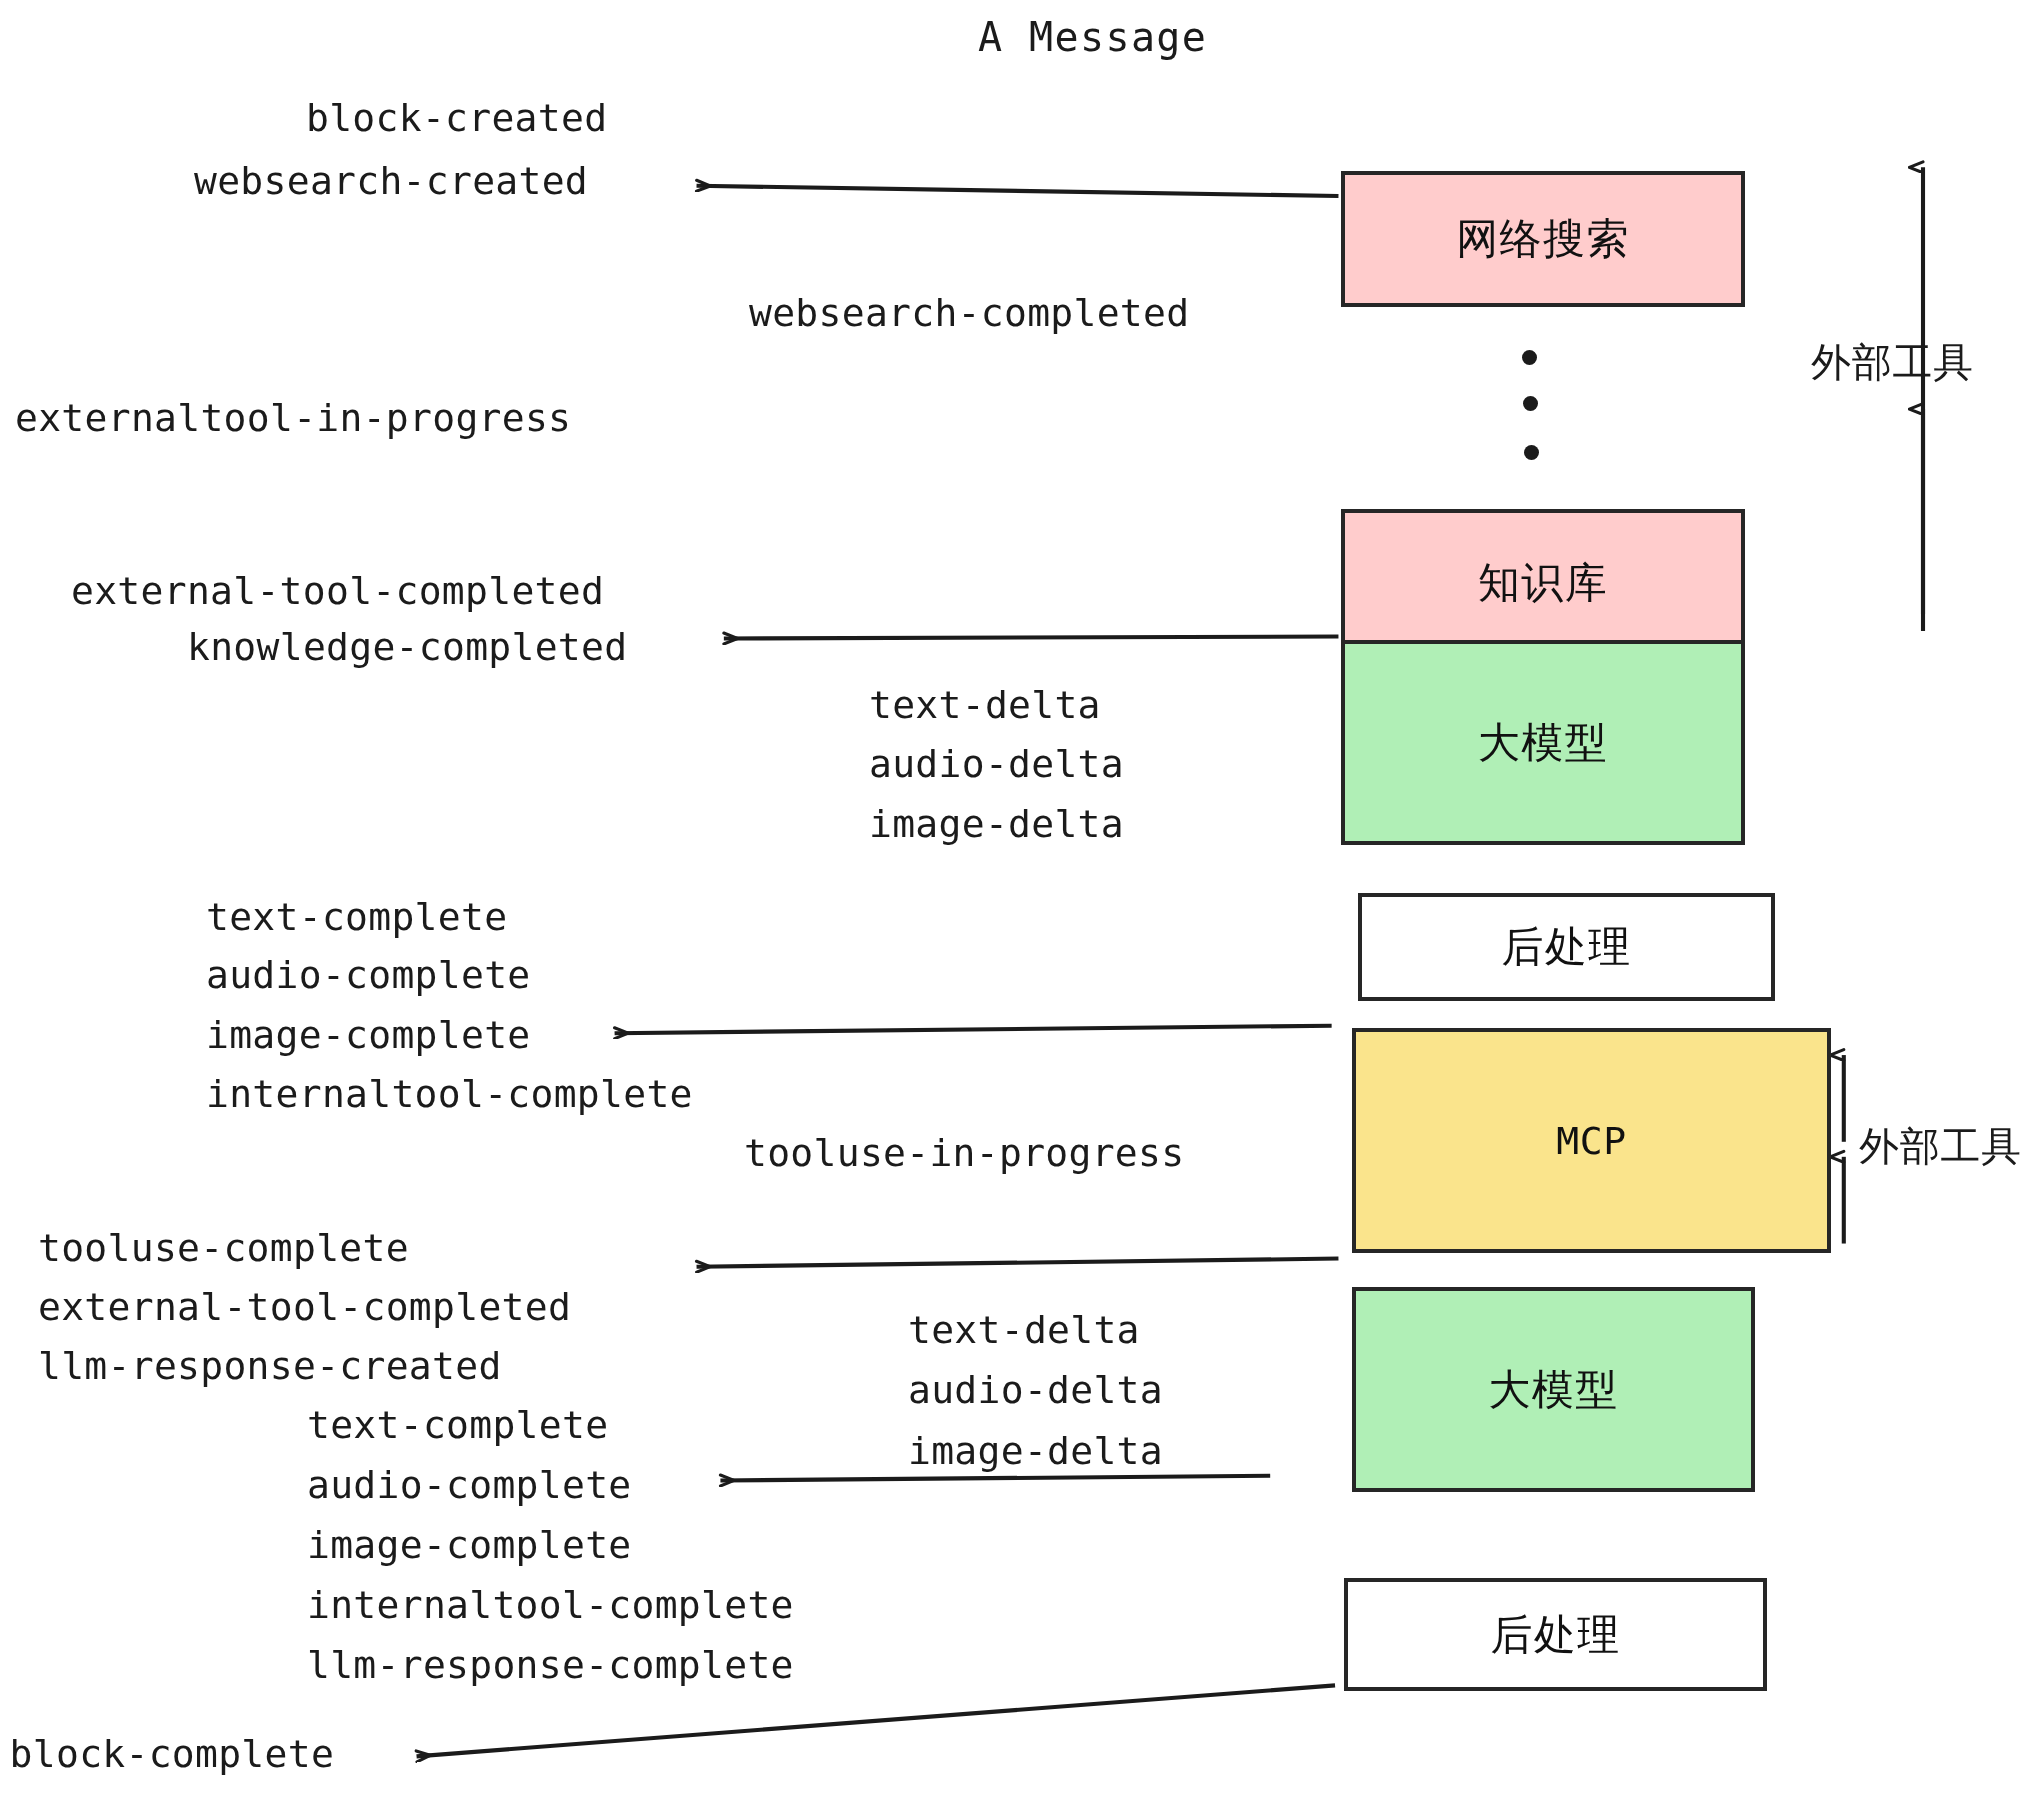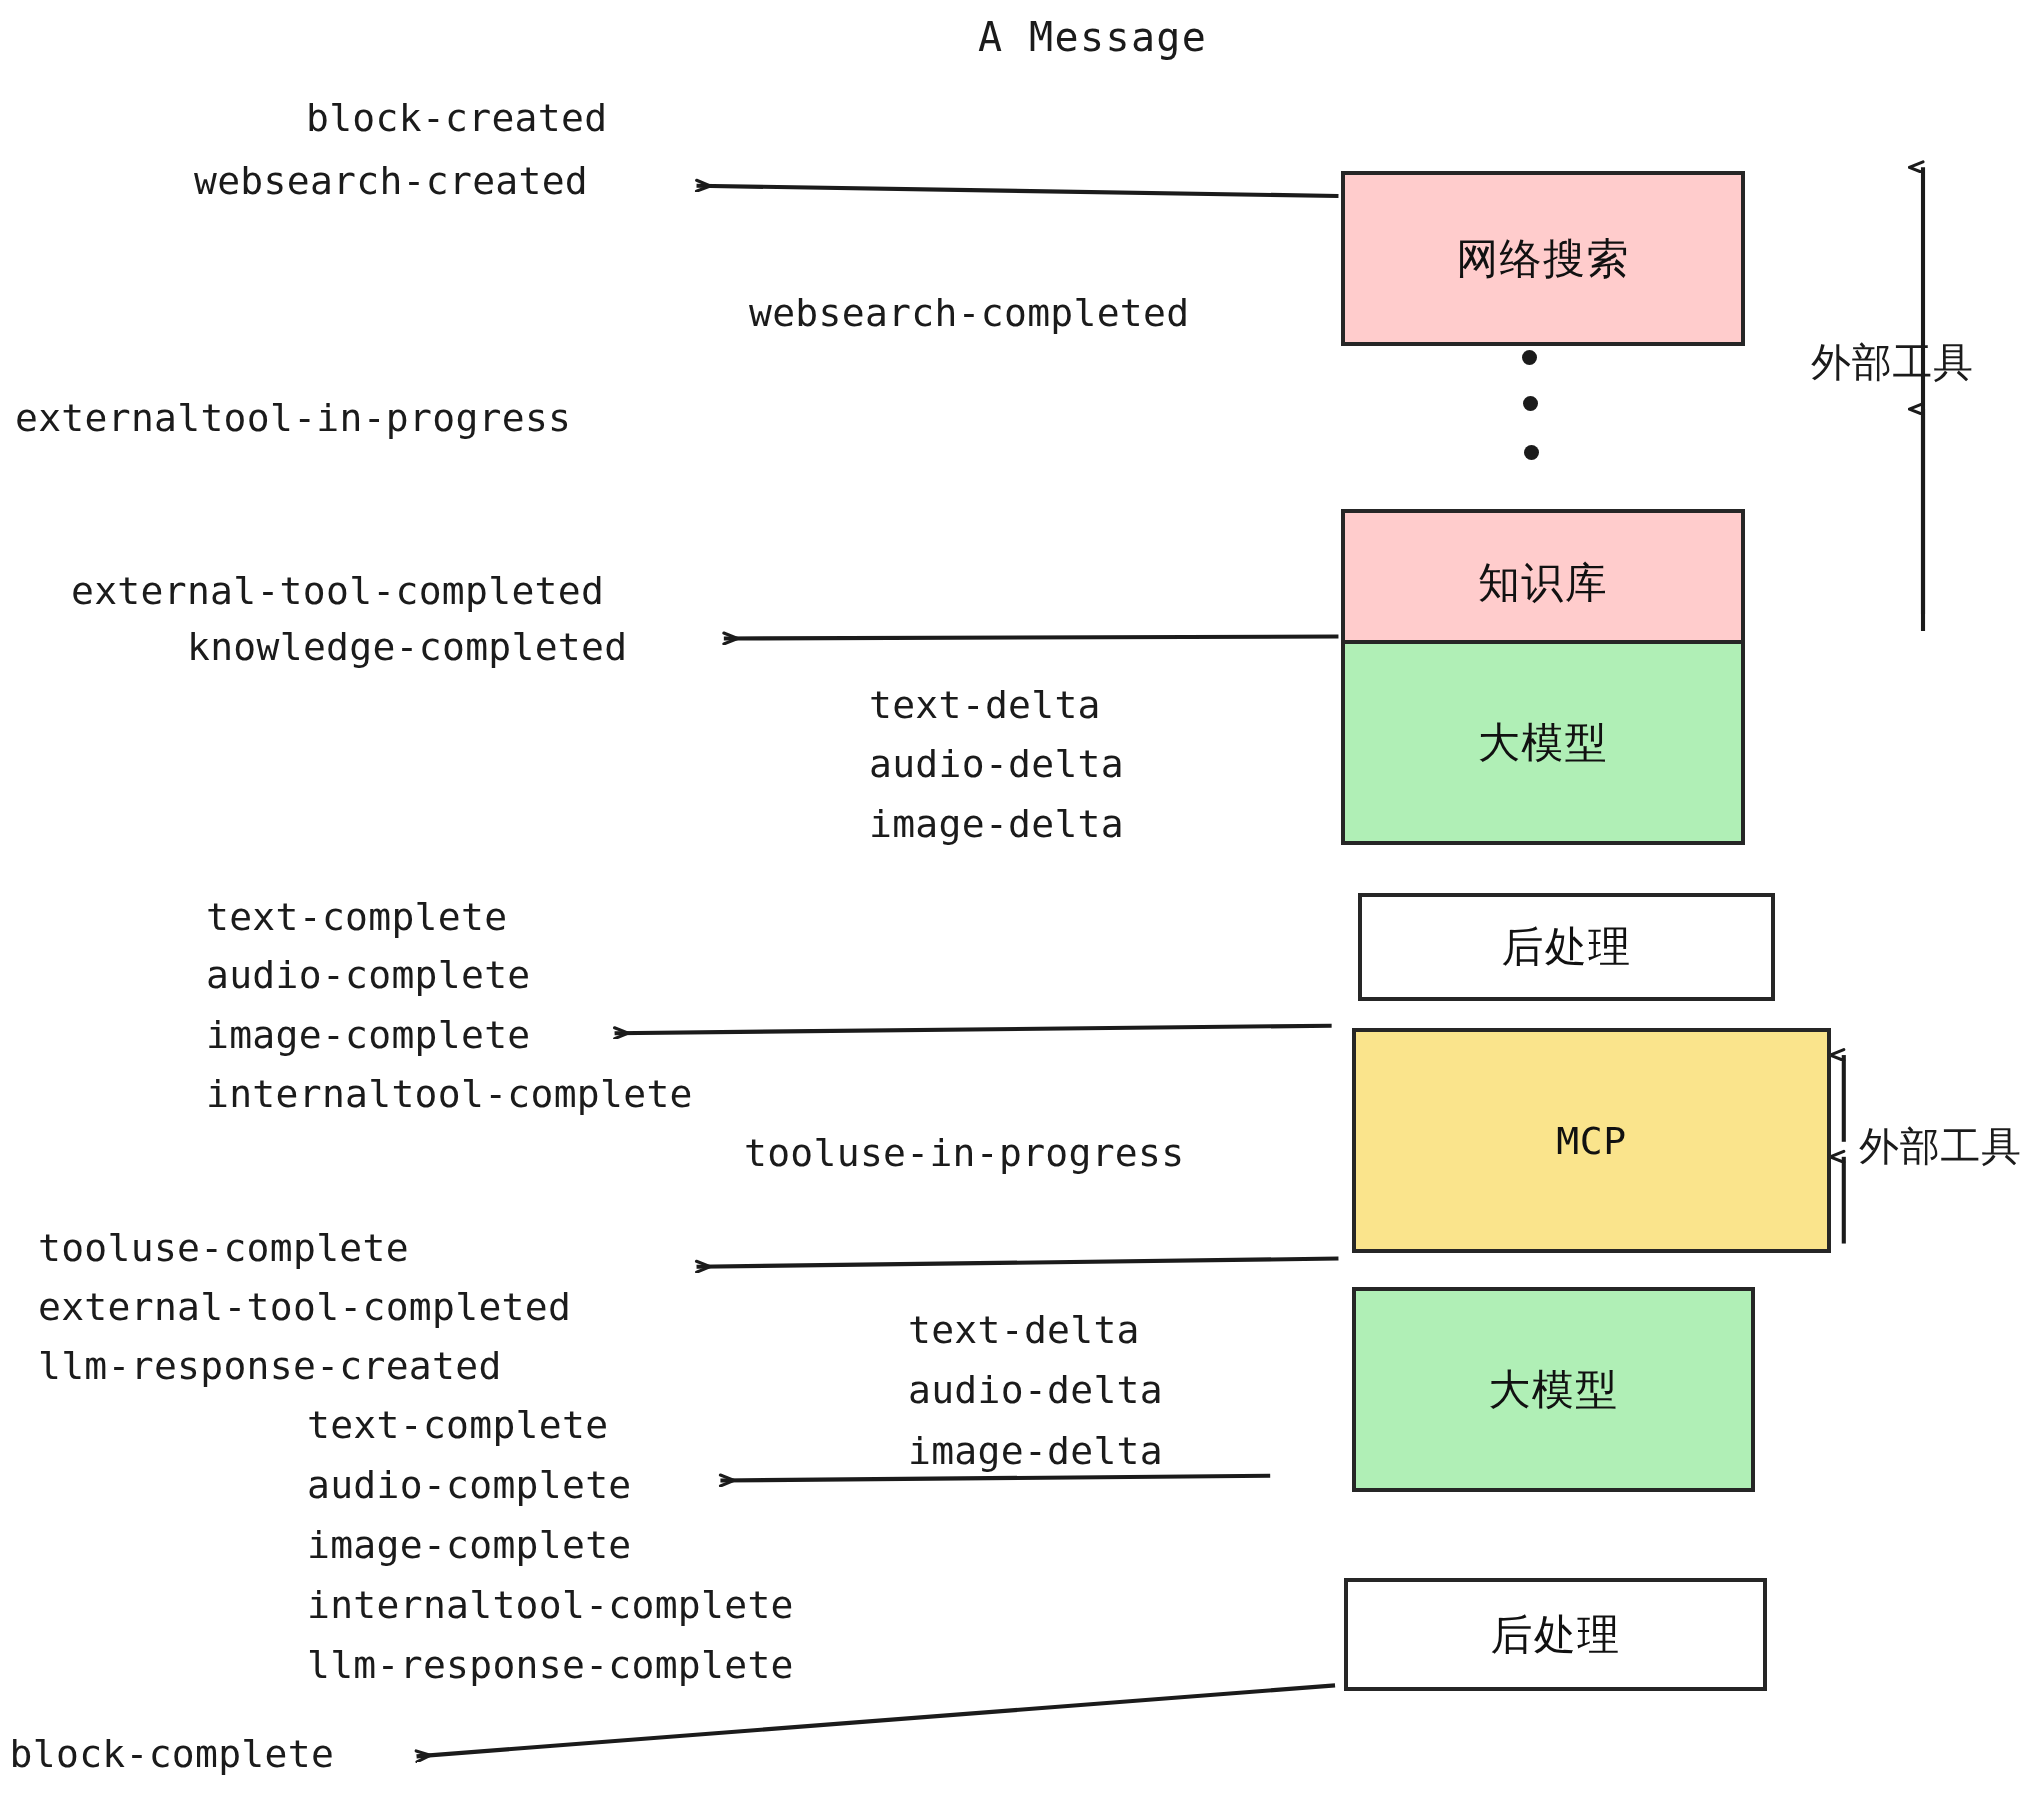--- a/index.html
+++ b/index.html
@@ -131,21 +131,21 @@
   <div class="evt" style="left:908px; top:1311px;">text-delta</div>
   <div class="evt" style="left:908px; top:1371px;">audio-delta</div>
   <div class="evt" style="left:908px; top:1432px;">image-delta</div>
   <div class="evt" style="left:307px; top:1406px;">text-complete</div>
   <div class="evt" style="left:307px; top:1466px;">audio-complete</div>
   <div class="evt" style="left:307px; top:1526px;">image-complete</div>
   <div class="evt" style="left:307px; top:1586px;">internaltool-complete</div>
   <div class="evt" style="left:307px; top:1646px;">llm-response-complete</div>
   <div class="evt" style="left:9.6px; top:1735px;">block-complete</div>
 
-  <div class="node" style="left:1341px; top:171px; width:404px; height:175px; background:#FFCCCC;">
+  <div class="node" style="left:1341px; top:171px; width:404px; height:136px; background:#FFCCCC;">
     <span>网络搜索</span>
   </div>
 
   <div class="dot" style="left:1522px; top:350px;"></div>
   <div class="dot" style="left:1523px; top:396px;"></div>
   <div class="dot" style="left:1524px; top:445px;"></div>
 
   <div class="node" style="left:1341px; top:509px; width:404px; height:148px; background:#FFCCCC;">
     <span>知识库</span>
   </div>

